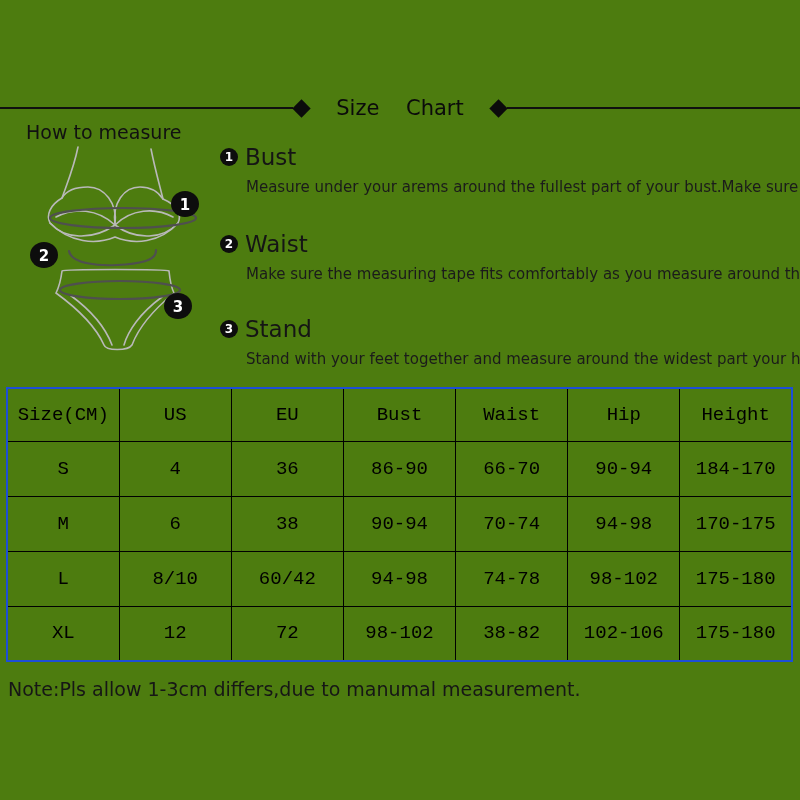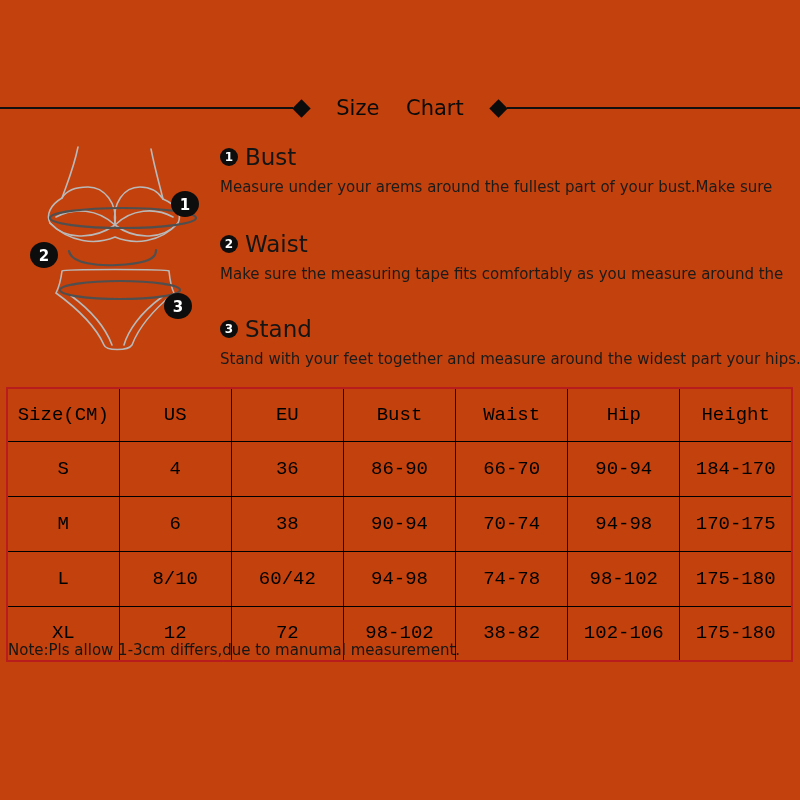--- a/index.html
+++ b/index.html
@@ -1,21 +1,21 @@
 <!DOCTYPE html>
 <html><head>
 <meta charset="utf-8">
 <style>
   * { margin: 0; padding: 0; box-sizing: border-box; }
   html, body { background: #ffffff; }
   .page {
     position: relative;
     width: 800px;
     height: 800px;
-    background: #c2410c;
+    background: #4d7c0f;
     color: #141414;
     font-family: "DejaVu Sans", "Liberation Sans", sans-serif;
     overflow: hidden;
   }
 
   
   .header {
     position: absolute;
     top: 96px; left: 0;
     width: 800px; height: 24px;
@@ -74,20 +74,21 @@
     font-size: 12px;
     font-weight: bold;
     display: inline-flex;
     align-items: center;
     justify-content: center;
     margin-right: 7px;
     flex: 0 0 auto;
   }
   .sec-label { font-size: 23px; color: #151515; }
   .sec-line {
+    margin-left: 26px;
     font-size: 15px;
     line-height: 26px;
     color: #1b1b1b;
     white-space: nowrap;
   }
 
   
   .size-table {
     position: absolute;
     left: 6px; top: 387px;
@@ -100,27 +101,27 @@
   }
   .size-table th, .size-table td {
     border: 1.5px solid #000;
     text-align: center;
     vertical-align: middle;
     font-weight: normal;
     padding: 0;
   }
   .size-table th { height: 53px; }
   .size-table td { height: 55px; }
-  .size-table { border: 2px solid #b91c1c; }
+  .size-table { border: 2px solid #1d4ed8; }
 
   
   .note {
     position: absolute;
-    left: 8px; top: 641px;
-    font-size: 15px;
+    left: 8px; top: 678px;
+    font-size: 19px;
     color: #161616;
   }
 
   
   .garment { stroke: #b9b9b9; fill: none; stroke-width: 1.6; stroke-linecap: round; }
   .tape    { stroke: #4f4f4f; fill: none; stroke-width: 2.2; stroke-linecap: round; }
   .badge-el { fill: #0d0d0d; }
   .badge-num {
     fill: #ffffff;
     font-family: "DejaVu Sans", sans-serif;
@@ -135,20 +136,21 @@
 <div class="page">
 
   <div class="header">
     <div class="rule"></div>
     <div class="diamond"></div>
     <div class="header-title">Size Chart</div>
     <div class="diamond"></div>
     <div class="rule"></div>
   </div>
 
+  <div class="how-title">How to measure</div>
 
   <div class="figure-wrap">
     <svg width="206" height="215" viewBox="0 0 206 215">
 
       <path class="garment" d="M66,4 C62,24 56,38 50,55"></path>
       <path class="garment" d="M139,6 C143,26 147,40 151,56"></path>
 
       <path class="garment" d="M50,55 C38,62 34,72 38,80 C52,96 80,98 103,82 C106,60 92,44 76,44 C63,44 54,48 50,55 Z"></path>
       <path class="garment" d="M151,56 C165,62 170,72 166,80 C152,96 124,98 103,82 C100,60 112,44 128,44 C141,44 147,50 151,56 Z"></path>
       <path class="garment" d="M44,74 C62,64 86,66 103,82"></path>

